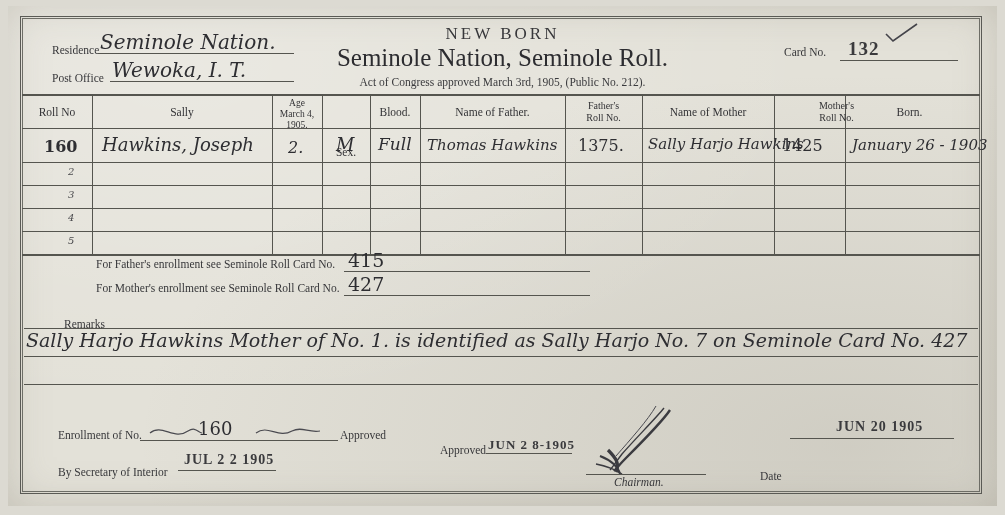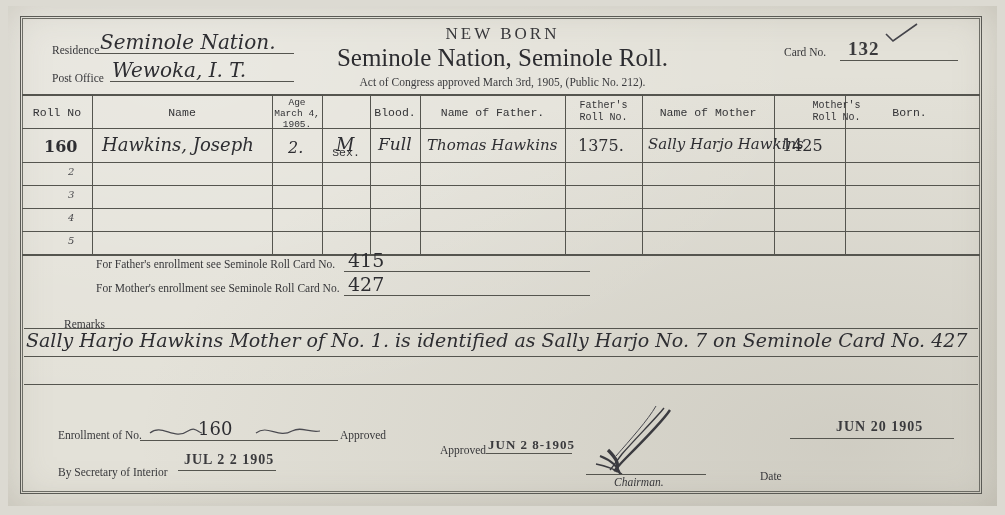--- a/index.html
+++ b/index.html
@@ -113,21 +113,21 @@
     font-weight: bold;
     letter-spacing: 1px;
     color: #3a3a3d;
     white-space:nowrap;
   }
 
   
   .th {
     position: absolute;
     text-align: center;
-    font-family: Liberation Mono, monospace;
+    font-family: Liberation Serif, serif;
     font-size: 11.5px;
     color: #333336;
     line-height: 1.15;
   }
   .rowno {
     position:absolute;
     font-family: "DejaVu Serif", serif;
     font-style: italic;
     font-size: 10px;
     color: #4a4a4d;
@@ -175,39 +175,40 @@
   <div class="vline" style="left:272px; top:94px; height:161px;"></div>
   <div class="vline" style="left:322px; top:94px; height:161px;"></div>
   <div class="vline" style="left:370px; top:94px; height:161px;"></div>
   <div class="vline" style="left:420px; top:94px; height:161px;"></div>
   <div class="vline" style="left:565px; top:94px; height:161px;"></div>
   <div class="vline" style="left:642px; top:94px; height:161px;"></div>
   <div class="vline" style="left:774px; top:94px; height:161px;"></div>
   <div class="vline" style="left:845px; top:94px; height:161px;"></div>
 
   <div class="th" style="left:22px; width:70px; top:106px;">Roll No</div>
-  <div class="th" style="left:92px; width:180px; top:106px;">Name</div>
+  <div class="th" style="left:92px; width:180px; top:106px;">Sally</div>
   <div class="th" style="left:272px; width:50px; top:98px; font-size:9.5px;">Age<br>March 4,<br>1905.</div>
   <div class="th" style="left:322px; width:48px; top:106px;margin-top:40px;">Sex.</div>
   <div class="th" style="left:370px; width:50px; top:106px;">Blood.</div>
   <div class="th" style="left:420px; width:145px; top:106px;">Name of Father.</div>
   <div class="th" style="left:565px; width:77px; top:100px; font-size:10px;">Father's<br>Roll No.</div>
   <div class="th" style="left:642px; width:132px; top:106px;">Name of Mother</div>
   <div class="th" style="left:774px; width:71px; top:100px; font-size:10px;padding-left:27px;">Mother's<br>Roll No.</div>
   <div class="th" style="left:845px; width:129px; top:106px;">Born.</div>
 
   <div class="hw" style="left:44px; top:137px; font-size:16px; font-weight:bold; font-style:normal;">160</div>
   <div class="hw" style="left:102px; top:134px; font-size:18px;text-align:center;">Hawkins,  Joseph</div>
   <div class="hw" style="left:288px; top:138px; font-size:16px;">2.</div>
   <div class="hw" style="left:336px; top:134px; font-size:18px;">M</div>
   <div class="hw" style="left:378px; top:134px; font-size:17px;">Full</div>
   <div class="hw" style="left:427px; top:136px; font-size:15px;">Thomas Hawkins</div>
   <div class="hw" style="left:578px; top:136px; font-size:16px; font-style:normal;">1375.</div>
   <div class="hw" style="left:648px; top:135px; font-size:15px;">Sally Harjo Hawkins</div>
   <div class="hw" style="left:782px; top:136px; font-size:16px; font-style:normal;">1425</div>
+  <div class="hw" style="left:852px; top:136px; font-size:15px;">January 26 - 1903</div>
 
   <div class="rowno" style="left:68px; top:166px;">2</div>
   <div class="rowno" style="left:68px; top:189px;">3</div>
   <div class="rowno" style="left:68px; top:212px;">4</div>
   <div class="rowno" style="left:68px; top:235px;">5</div>
 
   <div class="lbl" style="left:96px; top:258px;">For Father's enrollment see Seminole Roll Card No.</div>
   <div class="hw" style="left:348px; top:249px; font-size:19px; font-style:normal;">415</div>
   <div class="line" style="left:344px; top:271px; width:246px;"></div>
 

